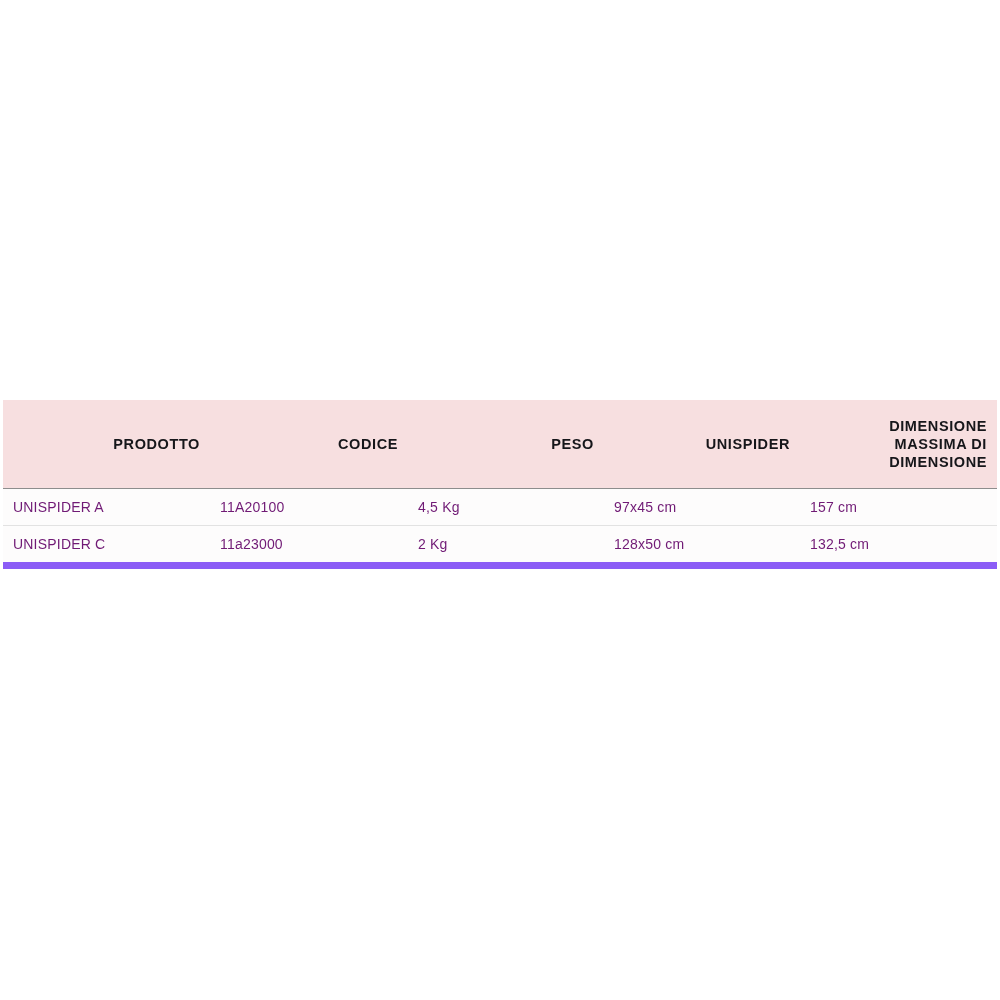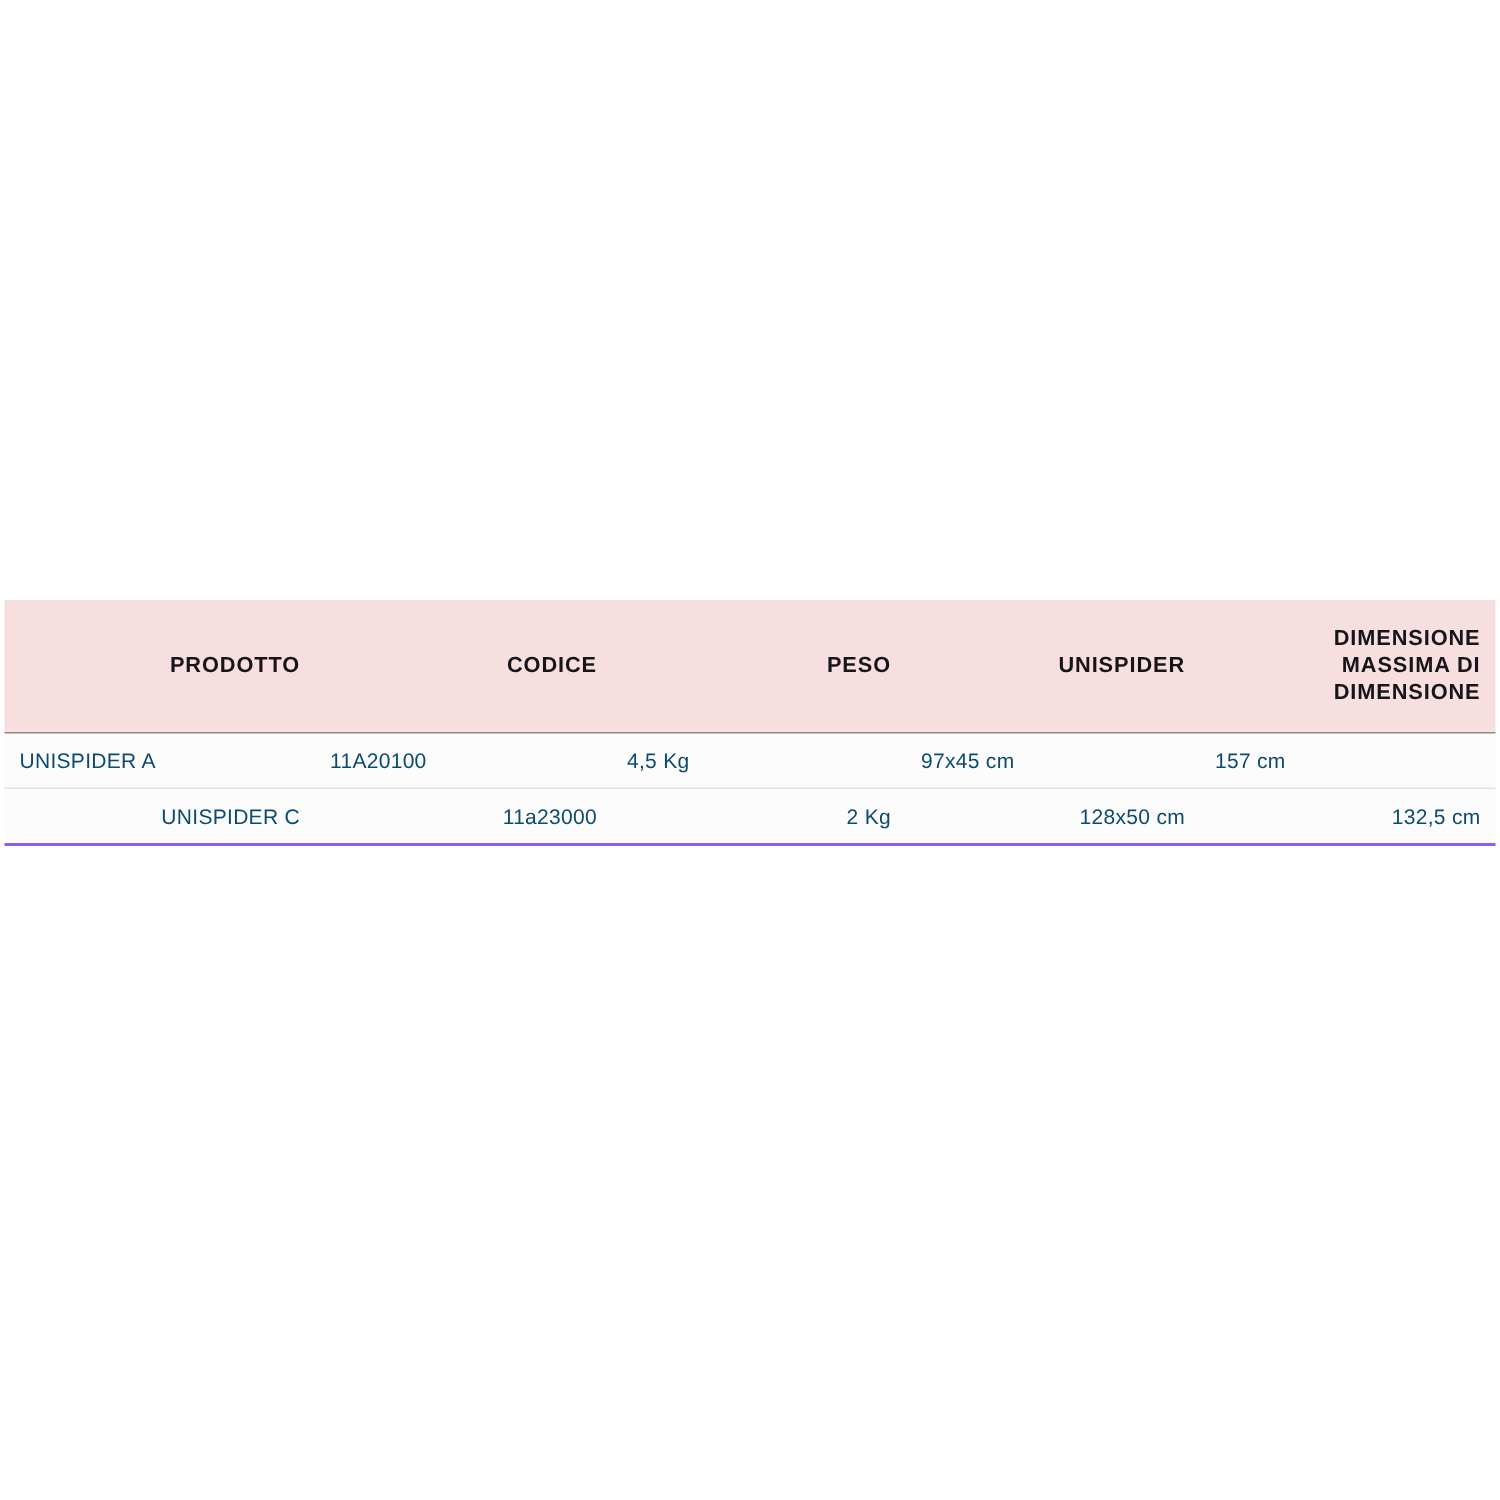--- a/index.html
+++ b/index.html
@@ -55,35 +55,34 @@
     border: none;
   }
 
   table.spec-table thead th .hdr-line {
     display: block;
   }
 
   table.spec-table tbody td {
     font-size: 14px;
     letter-spacing: 0.2px;
-    color: #0c4a6e;
+    color: #701a75;
     padding: 0 10px;
     height: 36px;
     border-bottom: 1px solid #e2e2e2;
     vertical-align: middle;
     background: #fdfcfc;
   }
 
   table.spec-table tbody tr:first-child td {
     border-top: 1px solid #8d8d8d;
   }
 
   table.spec-table tbody tr:last-child td {
-    border-bottom: 2px solid #8b5cf6;
-    text-align: right;
+    border-bottom: 7px solid #8b5cf6;
   }
 
   
   col.c0 { width: 207px; }
   col.c1 { width: 198px; }
   col.c2 { width: 196px; }
   col.c3 { width: 196px; }
   col.c4 { width: 197px; }
 </style>
 </head>

